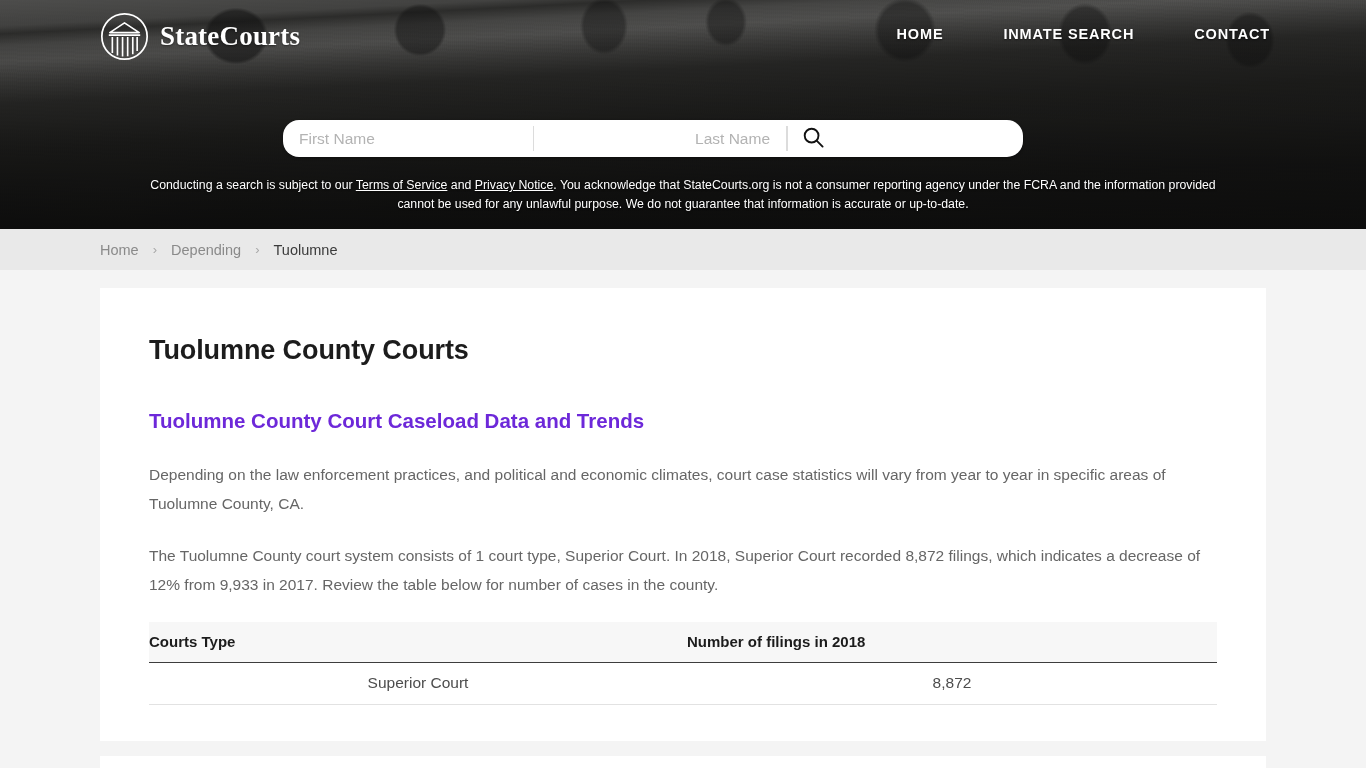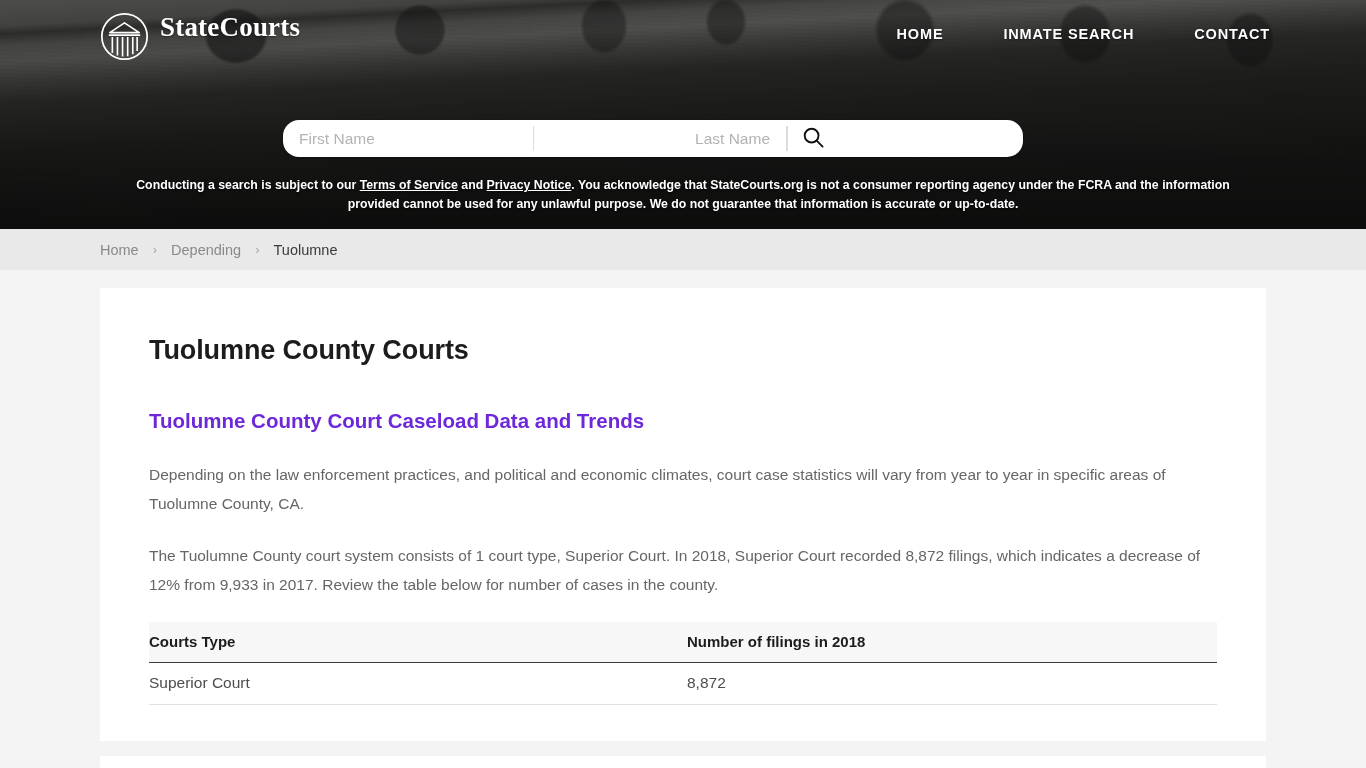--- a/index.html
+++ b/index.html
@@ -73,21 +73,21 @@
     height: 72px;
     display: flex;
     align-items: center;
   }
 
   .brand {
     position: absolute;
     left: 100px;
     top: 12px;
     display: flex;
-    align-items: flex-start;
+    align-items: center;
     gap: 11px;
     text-decoration: none;
   }
 
   .brand-mark { width: 49px; height: 49px; display: block; }
 
   .brand-text {
     color: #ffffff;
     font-family: "Liberation Serif", serif;
     font-size: 27px;
@@ -208,21 +208,21 @@
 
   
   .disclaimer {
     position: absolute;
     top: 176px;
     left: 133px;
     width: 1100px;
     text-align: center;
     color: #ffffff;
     font-size: 12.3px;
-    font-weight: 700;
+    font-weight: 400;
     line-height: 19px;
     text-shadow: 0 1px 2px rgba(0,0,0,.7);
   }
   .disclaimer a {
     color: #ffffff;
     text-decoration: underline;
   }
 
   
   .crumbbar {
@@ -286,21 +286,21 @@
     background: #f7f7f7;
     text-align: left;
     font-size: 15px;
     font-weight: 700;
     color: #1c1c1c;
     padding: 11px 0 12px 0;
     border-bottom: 1px solid #3d3d3d;
   }
 
   .data-table td {
-    text-align: left;
+    text-align: center;
     font-size: 15.5px;
     color: #4d4d4d;
     padding: 11px 0 12px 0;
     border-bottom: 1px solid #e2e2e2;
   }
 
   .col-a { width: 538px; }
 
   .card-gap { height: 15px; }
 

